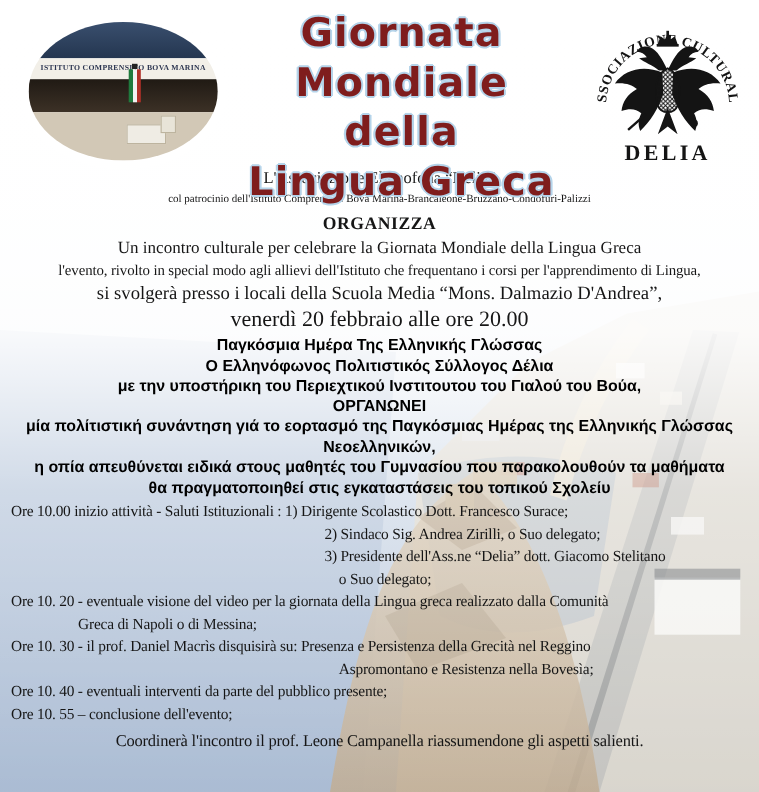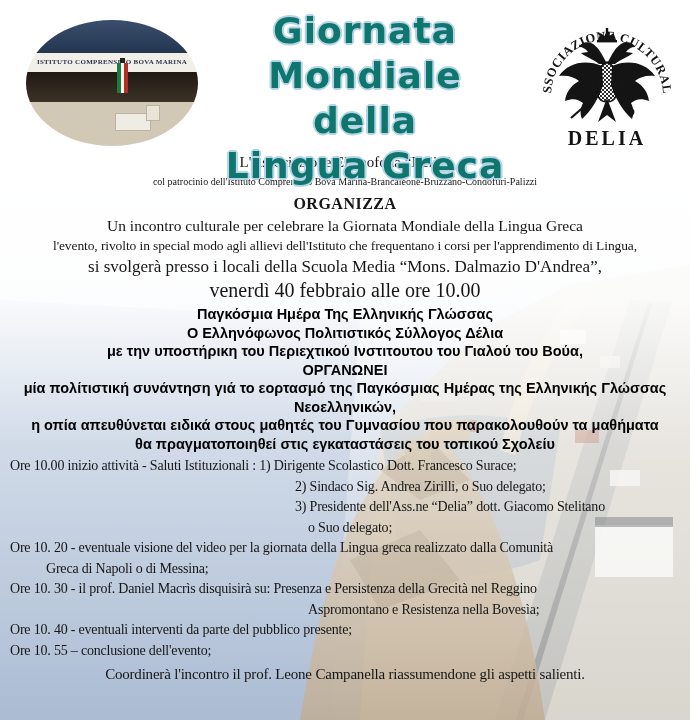--- a/index.html
+++ b/index.html
@@ -29,21 +29,21 @@
   .sp-notice2 { position:absolute; left:70%; top:8%; width:12px; height:14px; background:#e8e4d8; border:1px solid #bdb49f; }
   .sp-flag {
     position:absolute; left:53%; top:34%; width:11px; height:30px;
     background:linear-gradient(90deg,#1f7a3d 0 33%, #f2f2f2 33% 66%, #b03028 66% 100%);
     box-shadow:0 -8px 0 -3px #222;
   }
 
   .title {
     position:absolute; left:190px; right:150px; top:8px; text-align:center;
     font-family:"DejaVu Sans", sans-serif; font-weight:bold;
-    color:#0f766e; font-size:36px; line-height:45px; letter-spacing:1px;
+    color:#7f1d1d; font-size:36px; line-height:45px; letter-spacing:1px;
     text-shadow:
       -2px 0 0 #b5d4ea, 2px 0 0 #b5d4ea, 0 -2px 0 #b5d4ea, 0 2px 0 #b5d4ea,
       -1px -1px 0 #b5d4ea, 1px -1px 0 #b5d4ea, -1px 1px 0 #b5d4ea, 1px 1px 0 #b5d4ea;
   }
 
   .logo { position:absolute; right:8px; top:4px; width:150px; height:150px; }
 
   
   .intro { text-align:center; }
   .i-l1 { font-size:15px;   line-height:20px; }
@@ -57,21 +57,21 @@
   .greek {
     text-align:center; margin-top:2px;
     font-family:"Liberation Sans", sans-serif; font-weight:700;
     color:#000000; font-size:14.5px; line-height:18.5px;
   }
 
   
   .programme { margin-top:3px; font-size:14px; line-height:20.5px; letter-spacing:-.2px; }
   .p-head { padding-left:10px; font-size:19px; line-height:23px; font-weight:bold; letter-spacing:0; }
   .pl10   { padding-left:10px; }
-  .pl105  { padding-left:46px; }
+  .pl105  { padding-left:71px; }
   .pl295  { padding-left:295px; }
   .pl308  { padding-left:308px; }
   .p-final{ text-align:center; font-size:15px; line-height:22px; padding-top:2px; }
 </style>
 </head>
 <body>
 
 <div class="poster">
 
   <svg class="bg" width="690" height="720" viewBox="0 0 690 720" aria-hidden="true">
@@ -189,21 +189,21 @@
       </svg>
     </div>
 
     <div class="intro">
       <div class="i-l1">L'Associazione Ellenofona “Delia”</div>
       <div class="i-l2">col patrocinio dell'Istituto Comprensivo Bova Marina-Brancaleone-Bruzzano-Condofuri-Palizzi</div>
       <div class="i-org">ORGANIZZA</div>
       <div class="i-l3">Un incontro culturale per celebrare la Giornata Mondiale della Lingua Greca</div>
       <div class="i-l4">l'evento, rivolto in special modo agli allievi dell'Istituto che frequentano i corsi per l'apprendimento di Lingua,</div>
       <div class="i-l5">si svolgerà presso i locali della Scuola Media “Mons. Dalmazio D'Andrea”,</div>
-      <div class="i-date">venerdì 40 febbraio alle ore 10.00</div>
+      <div class="i-date">venerdì 20 febbraio alle ore 20.00</div>
     </div>
 
     <div class="greek">
       <div>Παγκόσμια Ημέρα Της Ελληνικής Γλώσσας</div>
       <div>Ο Ελληνόφωνος Πολιτιστικός Σύλλογος Δέλια</div>
       <div>με την υποστήρικη του Περιεχτικού Ινστιτουτου του Γιαλού του Βούα,</div>
       <div>ΟΡΓΑΝΩΝΕΙ</div>
       <div>μία πολίτιστική συνάντηση γιά το εορτασμό της Παγκόσμιας Ημέρας της Ελληνικής Γλώσσας</div>
       <div>Νεοελληνικών,</div>
       <div>η οπία απευθύνεται ειδικά στους μαθητές του Γυμνασίου που παρακολουθούν τα μαθήματα</div>

